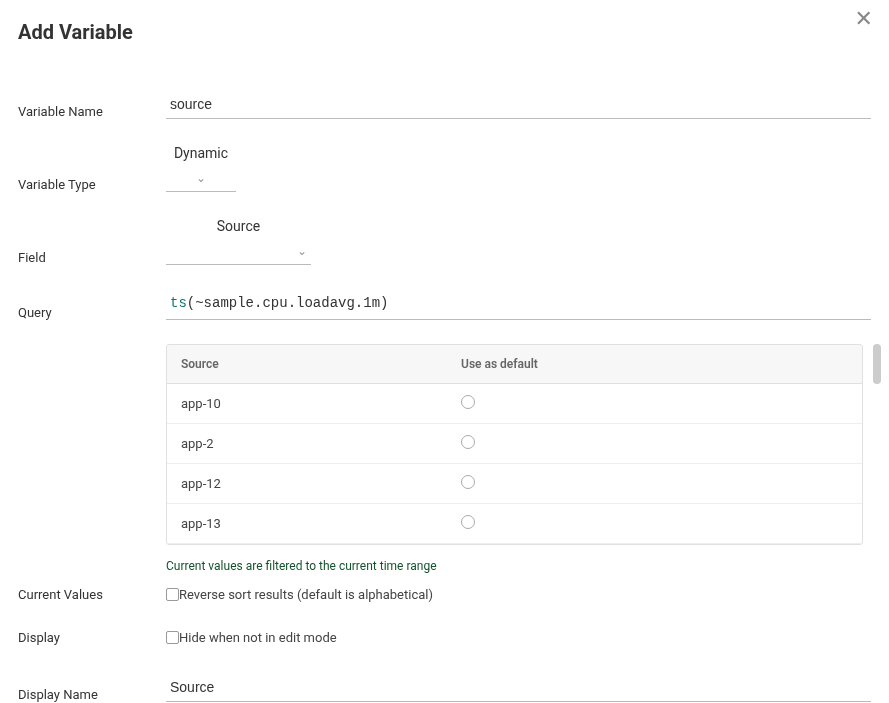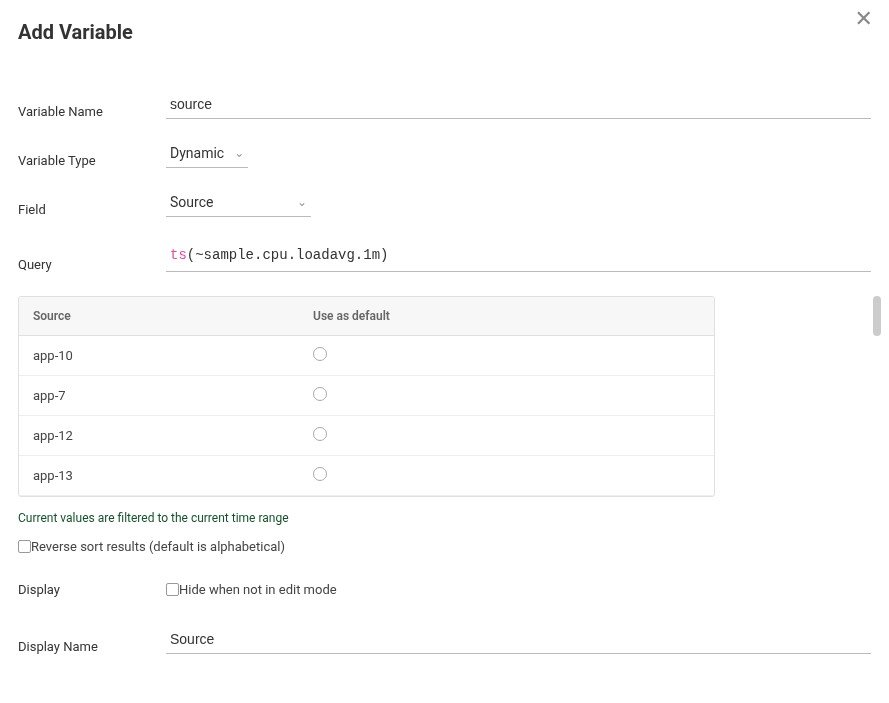--- a/index.html
+++ b/index.html
@@ -65,39 +65,40 @@
     }
     .select-wrap {
       display: inline-flex;
       align-items: center;
       border-bottom: 1px solid #bbb;
       padding: 2px 4px 6px 4px;
       font-size: 14px;
       color: #333;
       cursor: pointer;
       gap: 10px;
+      flex-direction: column;
     }
     .select-wrap.narrow { min-width: 70px; }
     .select-wrap.mid { min-width: 145px; }
     .chevron {
       color: #999;
       font-size: 12px;
     }
     .query-input {
       width: 100%;
       border: none;
       border-bottom: 1px solid #bbb;
       font-family: Menlo, Consolas, "Courier New", monospace;
       font-size: 14px;
       padding: 6px 4px 8px 4px;
       outline: none;
       background: transparent;
       color: #333;
     }
-    .query-ts { color: #ec4899; }
+    .query-ts { color: #0f766e; }
     .values-container {
       position: relative;
     }
     .values-table {
       border: 1px solid #e0e0e0;
       border-radius: 3px;
       overflow: hidden;
       width: 697px;
     }
     .values-scroll {
@@ -215,34 +216,35 @@
   </div>
 
   <div class="form-row">
     <div class="label-col">Query</div>
     <div class="field-col">
       <div class="query-input" contenteditable="true" style=""><span class="query-ts">ts</span><span>(~sample.cpu.loadavg.1m)</span></div>
     </div>
   </div>
 
   <div class="form-row">
+    <div class="label-col">Current Values</div>
     <div class="field-col">
       <div class="values-container">
         <div class="values-table">
           <div class="values-header">
             <div class="col-source">Source</div>
             <div class="col-default">Use as default</div>
           </div>
           <div class="values-scroll" id="values-rows">
               <div class="value-row">
                 <div class="col-source">app-10</div>
                 <div class="col-default"><span class="radio"></span></div>
               </div>
               <div class="value-row">
-                <div class="col-source">app-7</div>
+                <div class="col-source">app-2</div>
                 <div class="col-default"><span class="radio"></span></div>
               </div>
               <div class="value-row">
                 <div class="col-source">app-12</div>
                 <div class="col-default"><span class="radio"></span></div>
               </div>
               <div class="value-row">
                 <div class="col-source">app-13</div>
                 <div class="col-default"><span class="radio"></span></div>
               </div>

